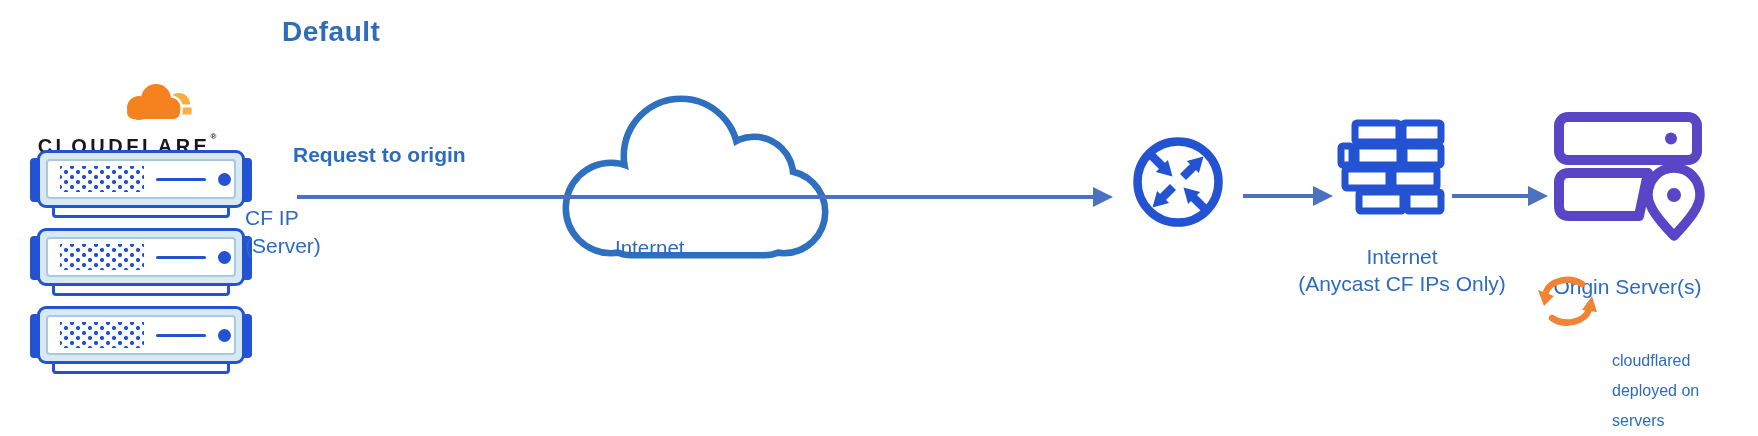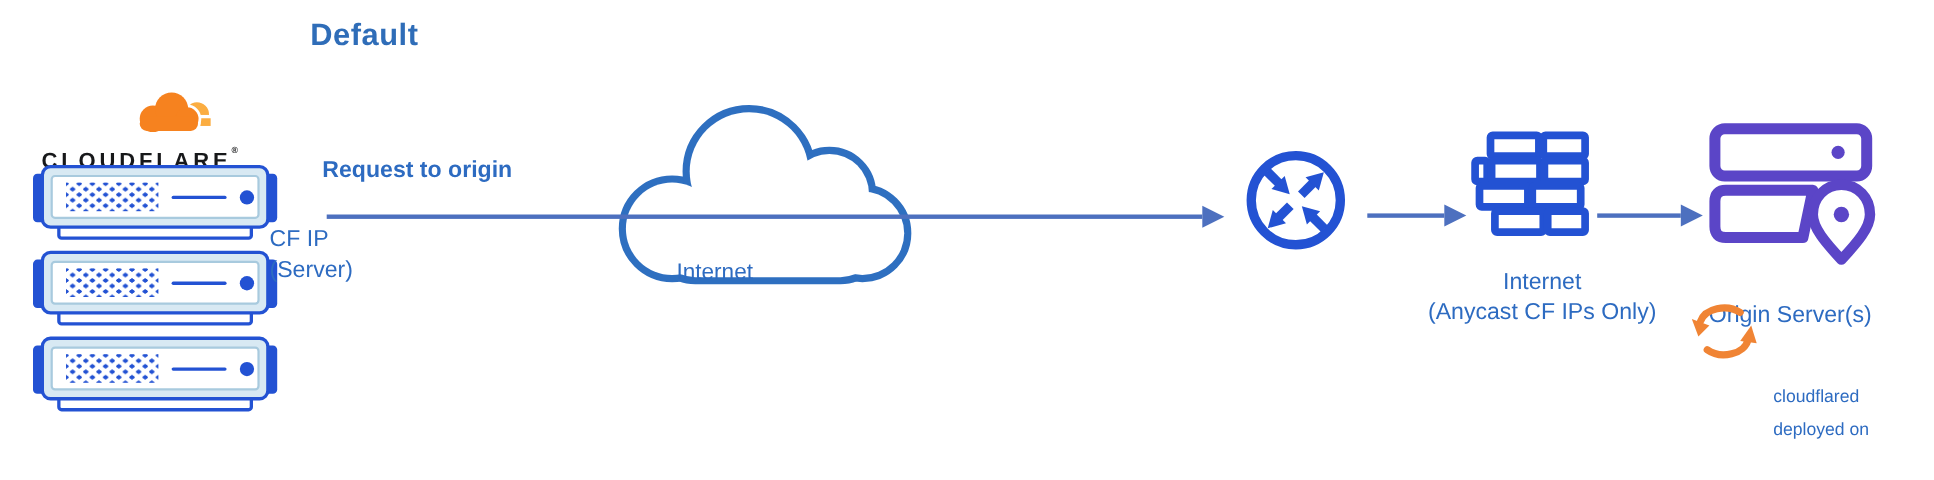--- a/index.html
+++ b/index.html
@@ -214,15 +214,16 @@
     <g stroke="currentColor" stroke-width="6.5" fill="none" stroke-linecap="round">
       <path d="M 44 8 A 22 16 0 0 0 8 16"></path>
       <path d="M 14 42 A 22 16 0 0 0 51 33"></path>
     </g>
     <polygon points="6,30 0,14 16,20" fill="currentColor"></polygon>
     <polygon points="54,20 44,34 59,36" fill="currentColor"></polygon>
   </svg>
   <div class="origin-note blue-text">
     <span>cloudflared</span>
     <span>deployed on</span>
+    <span>servers</span>
   </div>
 
 </div>
 
 </body></html>

